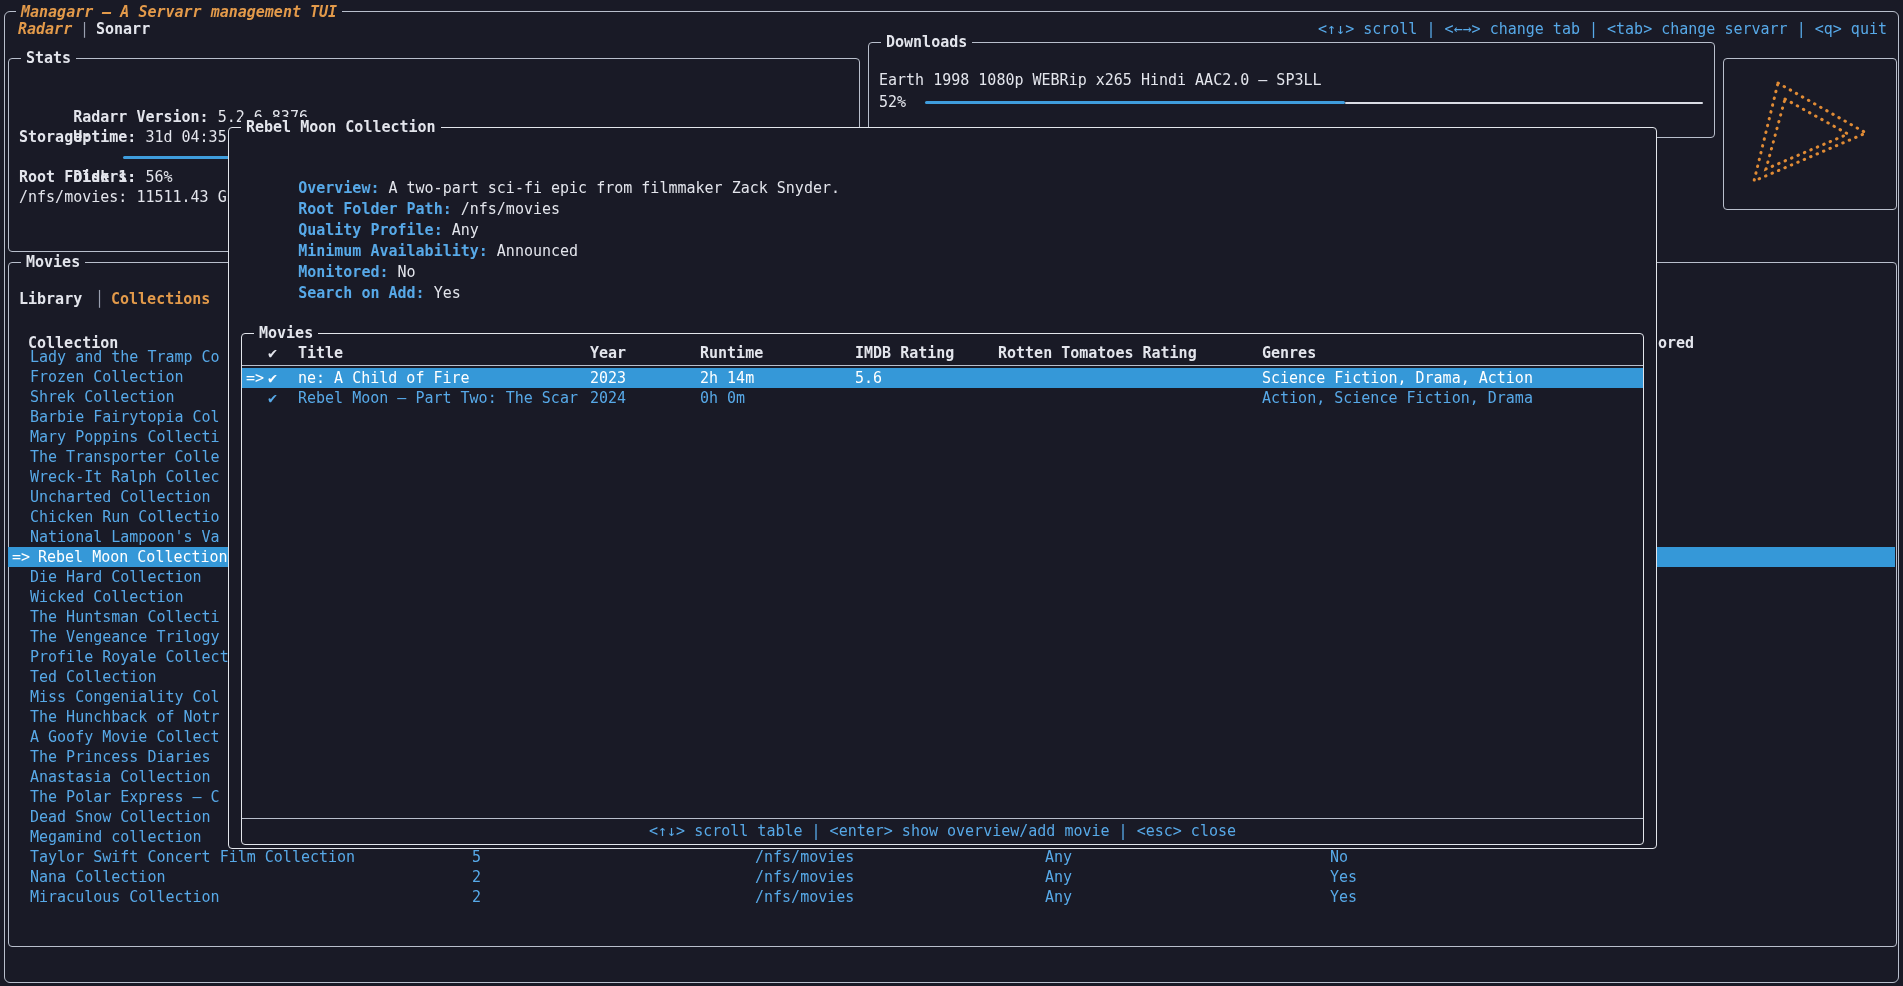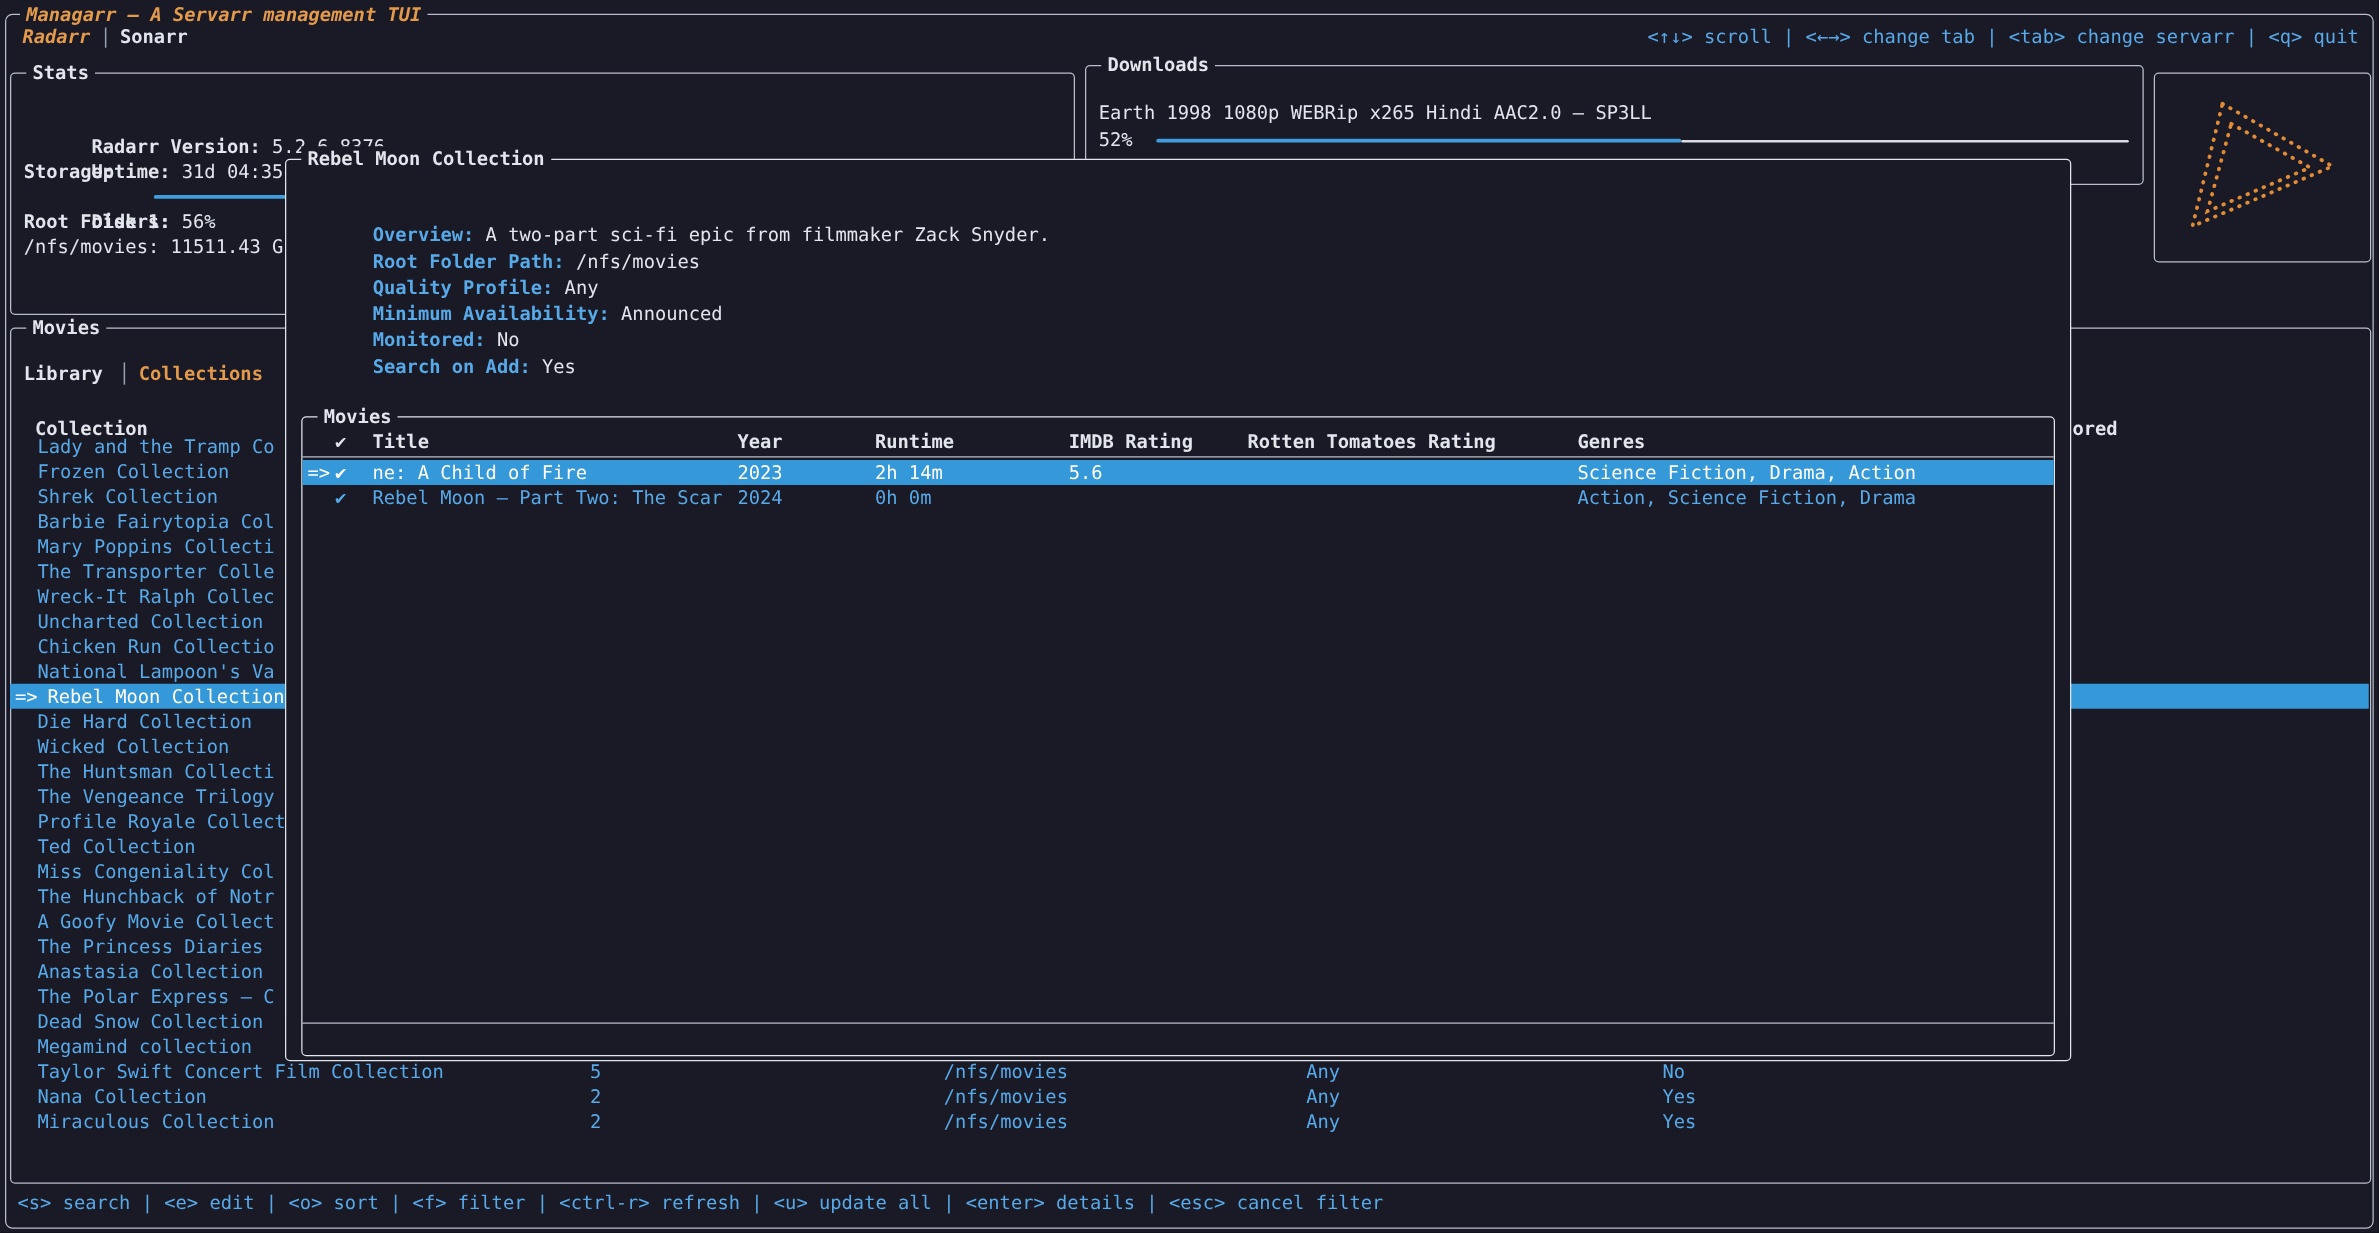--- a/index.html
+++ b/index.html
@@ -81,21 +81,21 @@
     </div>
     <div class="abs b" style="left:10px;top:68px;">Storage:</div>
     <div class="abs" style="left:10px;top:88px;">
       <span class="b">Disk 1:</span><span class="fval">56%</span>
     </div>
     <div class="bar" style="left:114px;top:97px;width:700px;height:3px;background:var(--barblue);"></div>
     <div class="abs b" style="left:10px;top:108px;">Root Folders:</div>
     <div class="abs" style="left:10px;top:128px;">/nfs/movies: 11511.43 GB</div>
   </div>
 
-  <div class="panel" style="left:868px;top:52px;width:845px;height:94px;text-align:center;">
+  <div class="panel" style="left:868px;top:42px;width:845px;height:94px;text-align:center;">
     <span class="ptitle">Downloads</span>
     <div class="abs" style="left:10px;top:27px;">Earth 1998 1080p WEBRip x265 Hindi AAC2.0 – SP3LL</div>
     <div class="abs" style="left:10px;top:49px;">52%</div>
     <div class="bar" style="left:56px;top:58px;width:420px;height:3px;background:var(--barblue);"></div>
     <div class="bar" style="left:476px;top:59px;width:358px;height:2px;background:var(--barwhite);"></div>
   </div>
 
   <div class="panel" style="left:1723px;top:58px;width:172px;height:150px;">
     <svg class="abs" style="left:20px;top:18px;" width="132" height="112" viewBox="0 0 132 112">
       <g fill="none" stroke="#e08b35" stroke-width="3" stroke-linecap="round">
@@ -208,21 +208,20 @@
     </div>
     <div class="mrow">
       <span class="cell c0">Miraculous Collection</span>
       <span class="cell c1">2</span>
       <span class="cell c2">/nfs/movies</span>
       <span class="cell c3">Any</span>
       <span class="cell c4">Yes</span>
     </div>
   </div>
 
-  <span class="abs blue" style="left:14px;top:952px;">&lt;s&gt; search | &lt;e&gt; edit | &lt;o&gt; sort | &lt;f&gt; filter | &lt;ctrl-r&gt; refresh | &lt;u&gt; update all | &lt;enter&gt; details | &lt;esc&gt; cancel filter</span>
 
   <div class="modal">
     <span class="ptitle" style="background:var(--bg);">Rebel Moon Collection</span>
 
     <div class="fline" style="top:30px;">
       <span class="flabel">Overview:</span><span class="fval">A two-part sci-fi epic from filmmaker Zack Snyder.</span>
     </div>
     <div class="fline" style="top:51px;">
       <span class="flabel">Root Folder Path:</span><span class="fval">/nfs/movies</span>
     </div>
@@ -265,16 +264,17 @@
         <span class="tc tcheck">✔</span>
         <span class="tc ttitle">Rebel Moon – Part Two: The Scar</span>
         <span class="tc tyear">2024</span>
         <span class="tc trun">0h 0m</span>
         <span class="tc timdb"></span>
         <span class="tc trt"></span>
         <span class="tc tgen">Action, Science Fiction, Drama</span>
       </div>
 
       <div class="tsep"></div>
+      <div class="thelp">&lt;↑↓&gt; scroll table | &lt;enter&gt; show overview/add movie | &lt;esc&gt; close</div>
     </div>
   </div>
 
 </div>
 
 </body></html>

